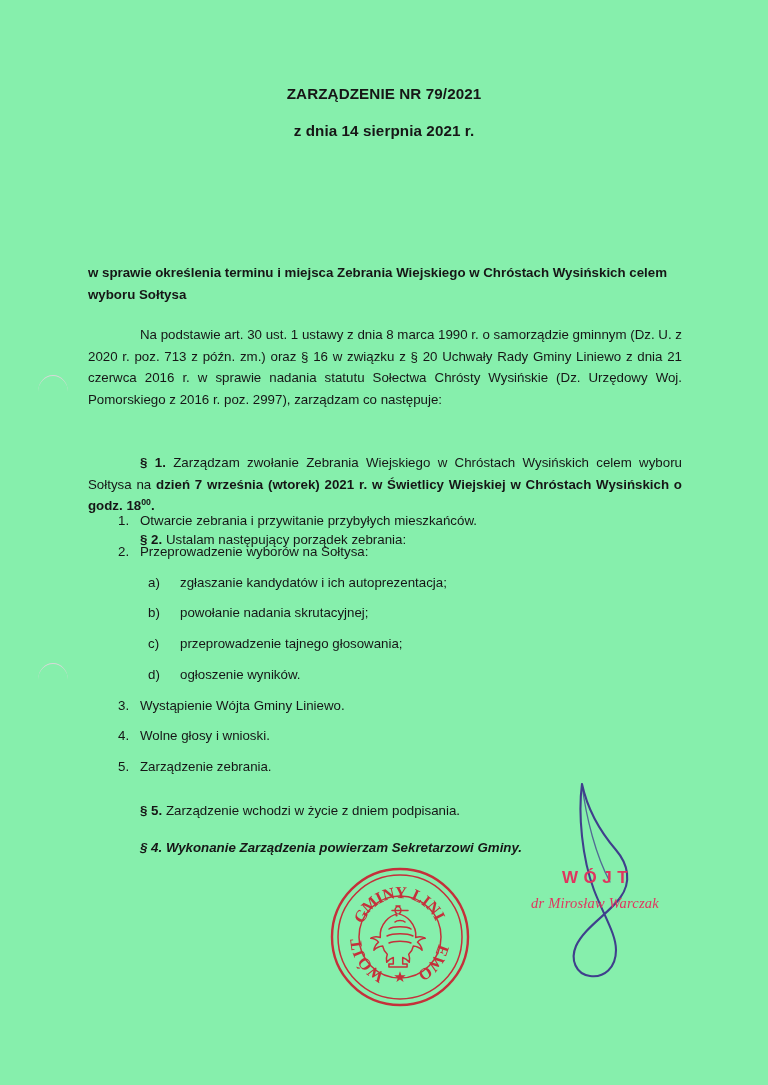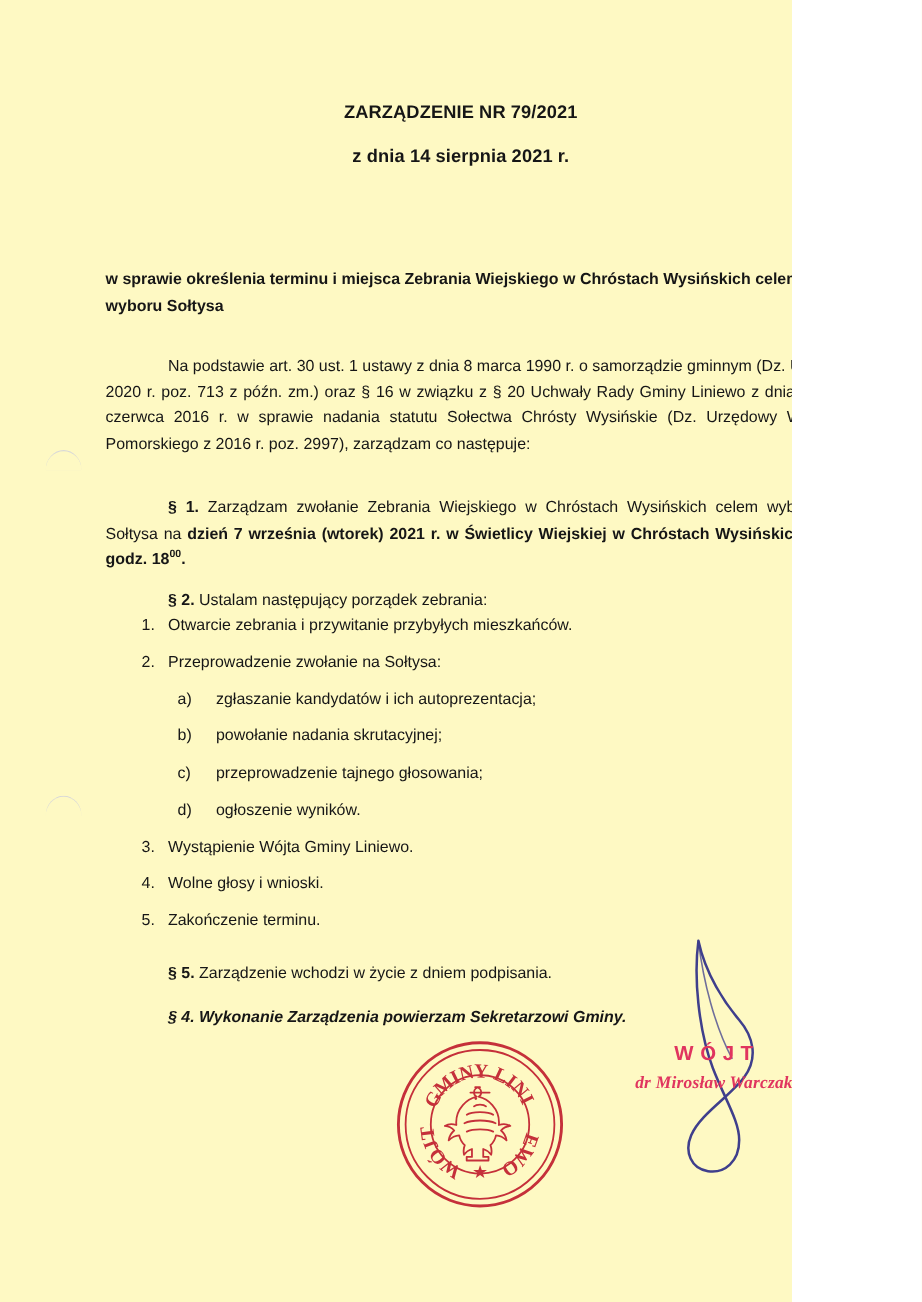--- a/index.html
+++ b/index.html
@@ -2,23 +2,23 @@
 <html lang="pl"><head>
 <meta charset="utf-8">
 <style>
   html, body {
     margin: 0;
     padding: 0;
     background: #ffffff;
   }
   #page {
     position: relative;
-    width: 660px;
+    width: 768px;
     height: 1085px;
-    background: #fef9c3;
+    background: #86efac;
     overflow: hidden;
     font-family: "Liberation Sans", sans-serif;
     color: #161616;
     -webkit-font-smoothing: antialiased;
   }
 
   
   .punch {
     position: absolute;
     left: 38px;
@@ -48,30 +48,31 @@
   }
   .title-line:last-child { margin-bottom: 0; }
 
   
   .body {
     position: absolute;
     left: 88px;
     width: 594px;
     font-size: 13.3px;
     line-height: 1.62;
+    margin-top: 40px;
   }
 
   .subject {
     top: 222px;
     font-weight: bold;
     text-align: left;
   }
 
   .basis {
-    top: 294px;
+    top: 284px;
     text-align: justify;
     text-justify: inter-word;
   }
   .basis .lead { display: inline-block; width: 52px; }
 
   .para1 {
     top: 412px;
     text-align: justify;
   }
   .para1 .lead { display: inline-block; width: 52px; }
@@ -166,21 +167,21 @@
     font-family: "Liberation Sans", sans-serif;
     font-weight: bold;
     font-size: 17px;
     letter-spacing: 5.5px;
     color: #e0355f;
     margin-left: 5px;
   }
   .stamp .name {
     font-family: "Liberation Serif", serif;
     font-style: italic;
-    font-weight: bold;
+    font-weight: normal;
     font-size: 14.5px;
     color: #e0355f;
     margin-top: 7px;
     letter-spacing: .2px;
   }
 
   
   .ink {
     position: absolute;
     left: 520px;
@@ -218,21 +219,21 @@
     <b>§ 2.</b><span> Ustalam następujący porządek zebrania:</span>
   </div>
 
   <ol class="agenda">
     <li>
       <span class="num">1.</span>
       <span>Otwarcie zebrania i przywitanie przybyłych mieszkańców.</span>
     </li>
     <li>
       <span class="num">2.</span>
-      <span>Przeprowadzenie zwołanie na Sołtysa:</span>
+      <span>Przeprowadzenie wyborów na Sołtysa:</span>
       <ol class="letters">
         <li>
           <span class="num">a)</span>
           <span>zgłaszanie kandydatów i ich autoprezentacja;</span>
         </li>
         <li>
           <span class="num">b)</span>
           <span>powołanie nadania skrutacyjnej;</span>
         </li>
         <li>
@@ -248,21 +249,21 @@
     <li>
       <span class="num">3.</span>
       <span>Wystąpienie Wójta Gminy Liniewo.</span>
     </li>
     <li>
       <span class="num">4.</span>
       <span>Wolne głosy i wnioski.</span>
     </li>
     <li>
       <span class="num">5.</span>
-      <span>Zakończenie terminu.</span>
+      <span>Zarządzenie zebrania.</span>
     </li>
   </ol>
 
   <div class="closing c4">
     <b>§ 4.</b><b> Wykonanie Zarządzenia powierzam Sekretarzowi Gminy.</b>
   </div>
   <div class="closing c5">
     <b>§ 5.</b><span> Zarządzenie wchodzi w życie z dniem podpisania.</span>
   </div>
 

